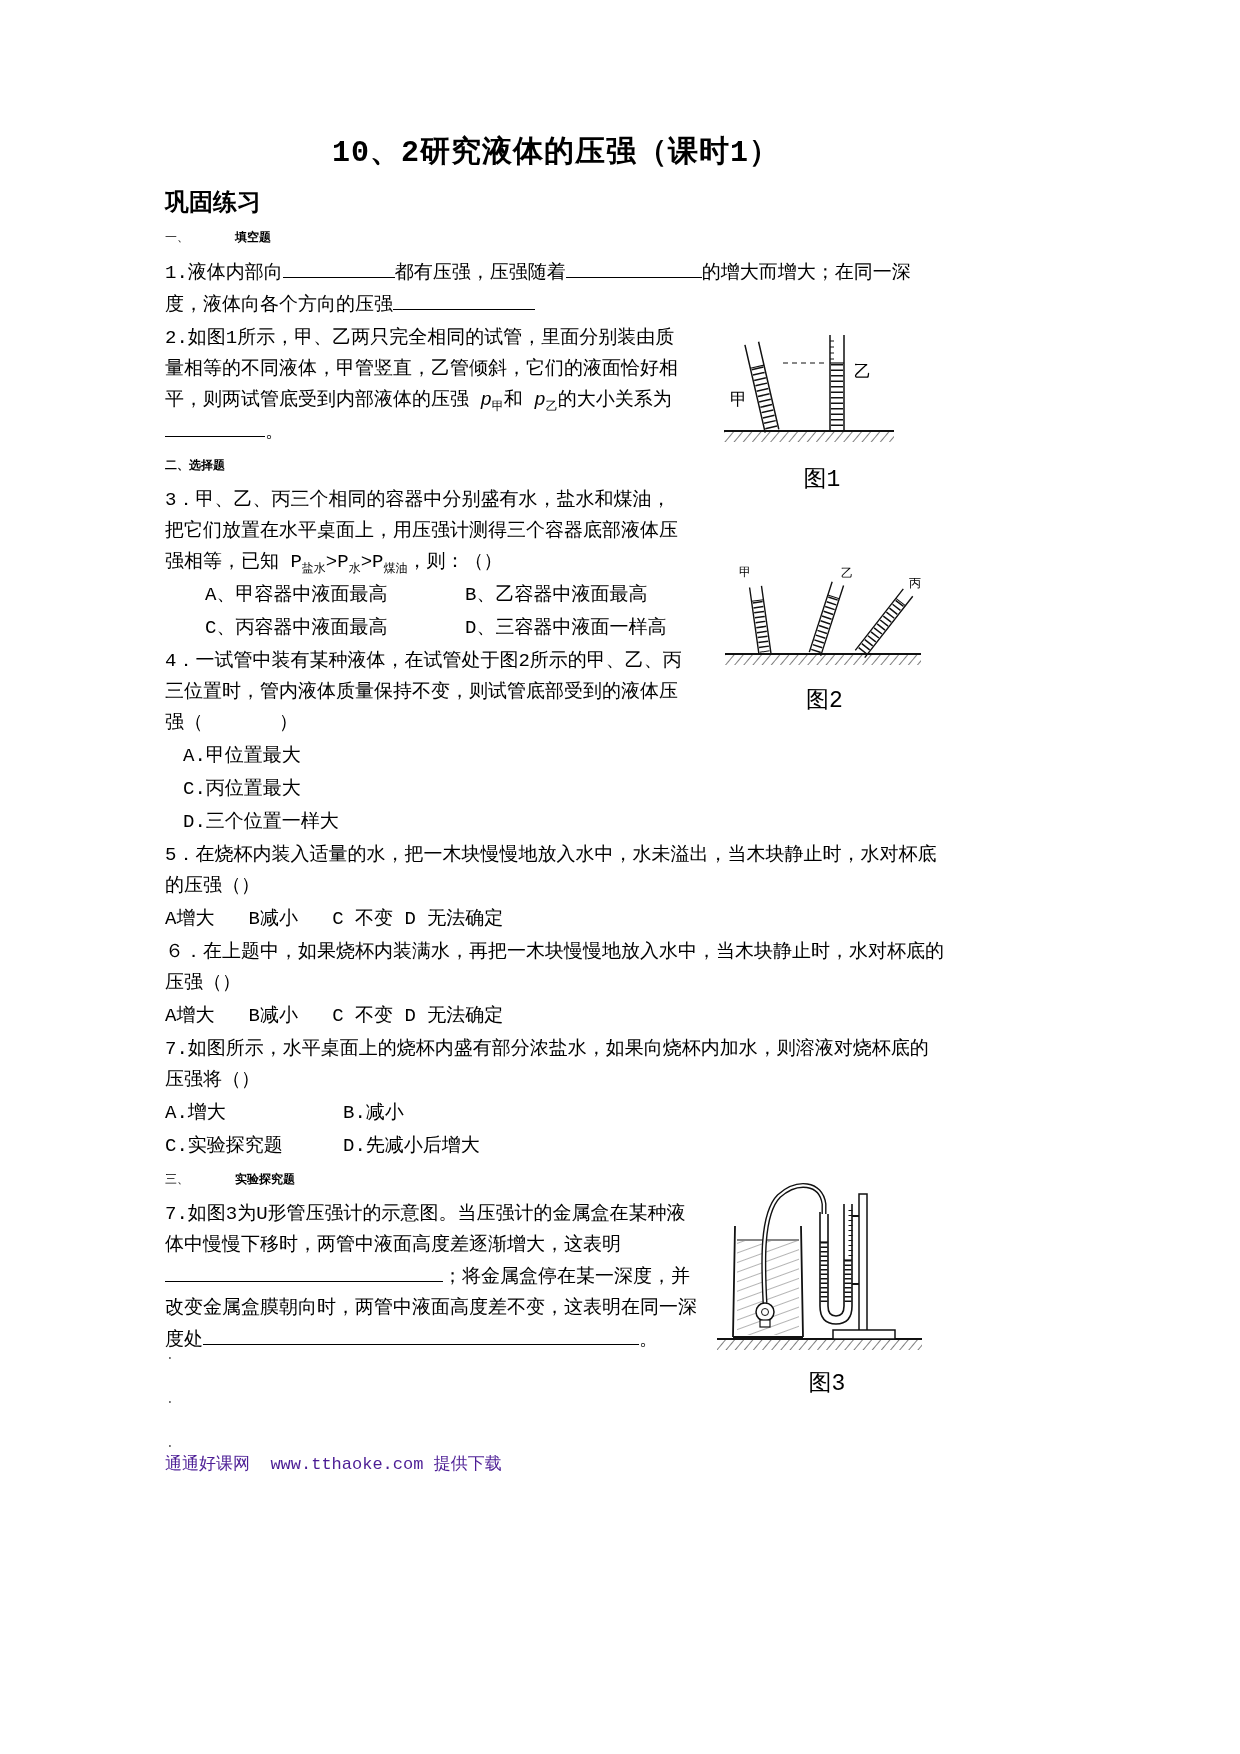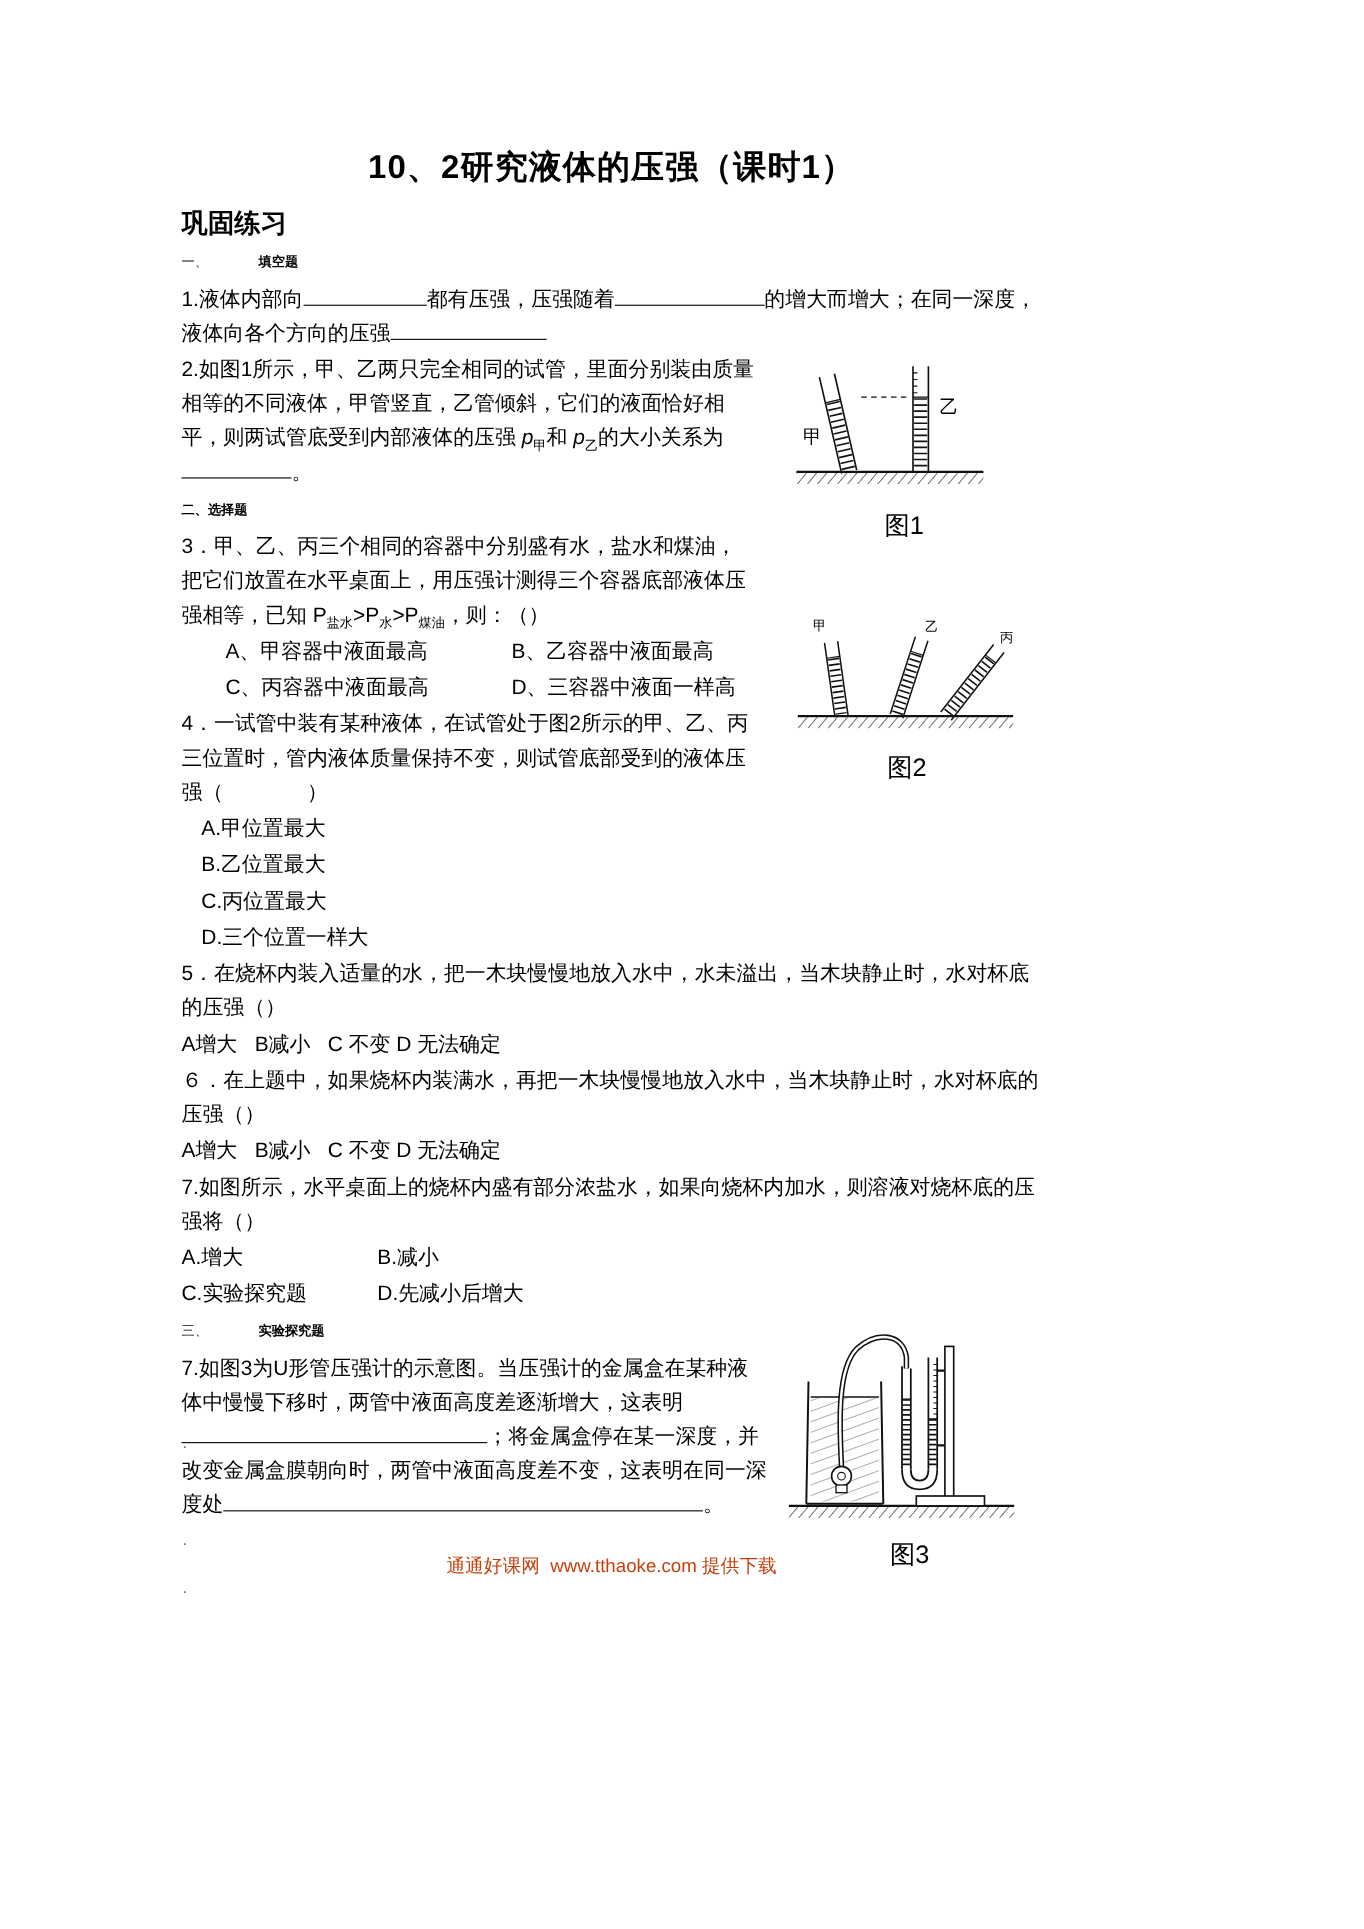--- a/index.html
+++ b/index.html
@@ -1,19 +1,19 @@
 <!DOCTYPE html>
 <html><head>
 <meta charset="utf-8">
 <style>
   * { margin:0; padding:0; box-sizing:border-box; }
   html,body { background:#ffffff; }
   .page {
     position:relative; width:1240px; height:1520px; background:#ffffff;
-    font-family:Liberation Sans, sans-serif; color:#000;
+    font-family:Liberation Mono, monospace; color:#000;
     overflow:hidden;
   }
   .content { position:absolute; left:165px; top:130px; width:782px; font-size:19px; line-height:31px; }
   .title { text-align:center; font-size:30px; font-weight:bold; line-height:46px; margin-bottom:12px; letter-spacing:1px; }
   .t { white-space:pre-wrap; }
   .bold { font-weight:bold; }
   .h-practice { font-weight:bold; font-size:24px; line-height:32px; }
   .sec-head { font-size:12px; line-height:33px; margin:2px 0 2px 0; }
   .sec-gap { display:inline-block; width:46px; }
   .q { margin:0 0 2px 0; }
@@ -23,21 +23,21 @@
   .pit { font-style:italic; }
   .col260 { display:inline-block; width:260px;margin-left:40px; }
   .col178 { display:inline-block; width:178px; }
   .opt-ind { padding-left:18px; }
   .fig { float:right; text-align:center; font-weight:normal; }
   .fig1 { width:250px; margin:2px 0 2px 10px; }
   .fig2 { width:245px; clear:right; margin:0 0 0 10px; padding-top:58px; }
   .fig3 { width:240px; clear:right; margin:0 0 12px 10px; }
   .figlabel { font-size:23px; margin-top:4px; }
   .marks { position:absolute; left:166px; top:1293px; font-size:13px; line-height:44px; color:#555; }
-  .footer { position:absolute; left:165px; top:1412px; width:782px; text-align:center; font-size:17px; color:#c2410c; }
+  .footer { position:absolute; left:165px; top:1452px; width:782px; text-align:left; font-size:17px; color:#4c1d95; }
   svg { display:inline-block; }
 </style>
 </head>
 <body>
 
 <div class="page">
   <div class="content">
 
     <h1 class="title t">10、2研究液体的压强（课时1）</h1>
 
@@ -106,21 +106,20 @@
       </svg>
       <div class="figlabel t">图2</div>
     </div>
 
     <p class="q"><span class="t">3．甲、乙、丙三个相同的容器中分别盛有水，盐水和煤油，把它们放置在水平桌面上，用压强计测得三个容器底部液体压强相等，已知 P</span><sub class="t">盐水</sub><span class="t">&gt;P</span><sub class="t">水</sub><span class="t">&gt;P</span><sub class="t">煤油</sub><span class="t">，则：（）</span></p>
     <div class="q"><span class="col260 t">A、甲容器中液面最高</span><span class="t">B、乙容器中液面最高</span></div>
     <div class="q"><span class="col260 t">C、丙容器中液面最高</span><span class="t">D、三容器中液面一样高</span></div>
 
     <p class="q"><span class="t">4．一试管中装有某种液体，在试管处于图2所示的甲、乙、丙三位置时，管内液体质量保持不变，则试管底部受到的液体压强（　　　　）</span></p>
     <div class="q opt-ind t">A.甲位置最大</div>
-    <div class="q opt-ind t">B.乙位置最大</div>
     <div class="q opt-ind t">C.丙位置最大</div>
     <div class="q opt-ind t">D.三个位置一样大</div>
 
     <p class="q"><span class="t">5．在烧杯内装入适量的水，把一木块慢慢地放入水中，水未溢出，当木块静止时，水对杯底的压强（）</span></p>
     <div class="q t">A增大   B减小   C 不变 D 无法确定</div>
 
     <p class="q"><span class="t">６．在上题中，如果烧杯内装满水，再把一木块慢慢地放入水中，当木块静止时，水对杯底的压强（）</span></p>
     <div class="q t">A增大   B减小   C 不变 D 无法确定</div>
 
     <p class="q"><span class="t">7.如图所示，水平桌面上的烧杯内盛有部分浓盐水，如果向烧杯内加水，则溶液对烧杯底的压强将（）</span></p>

